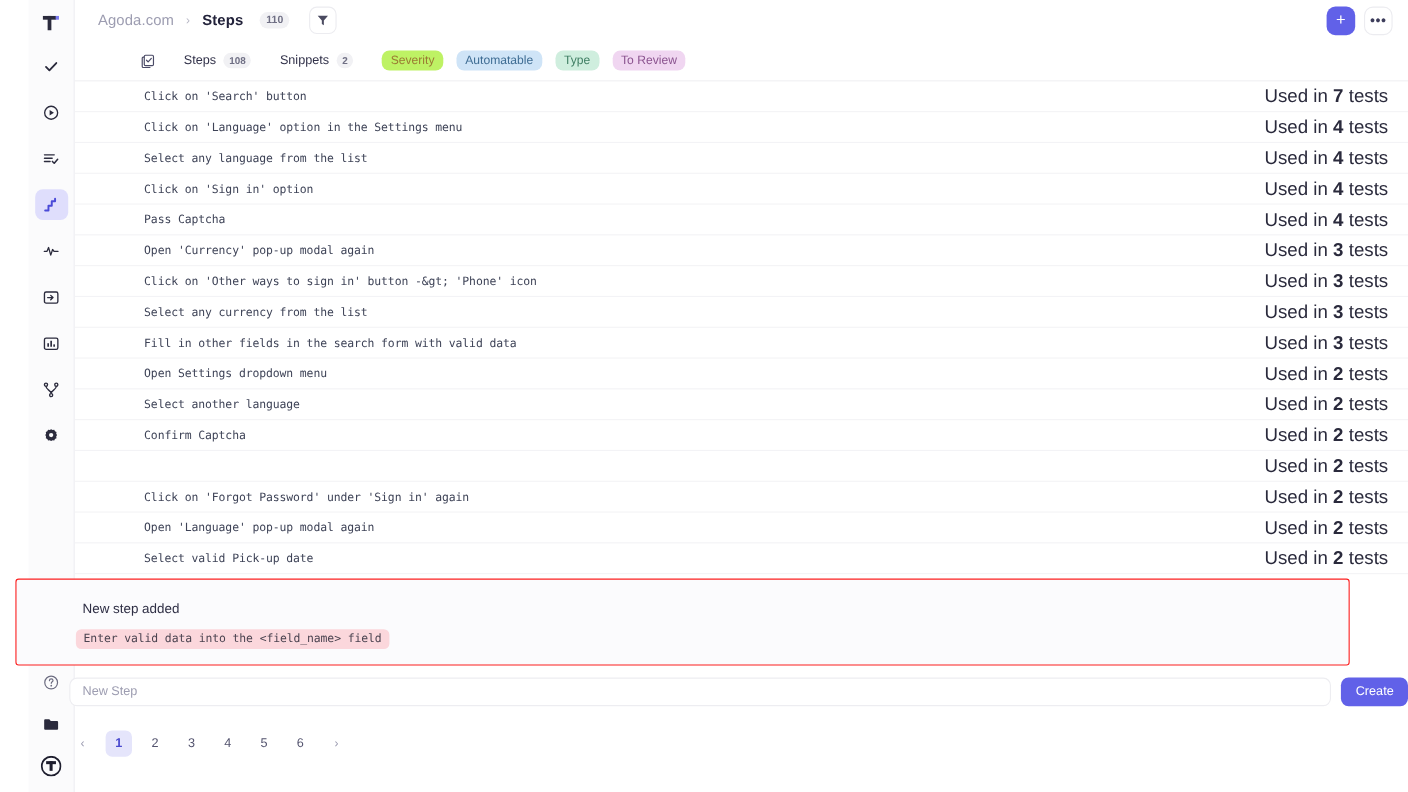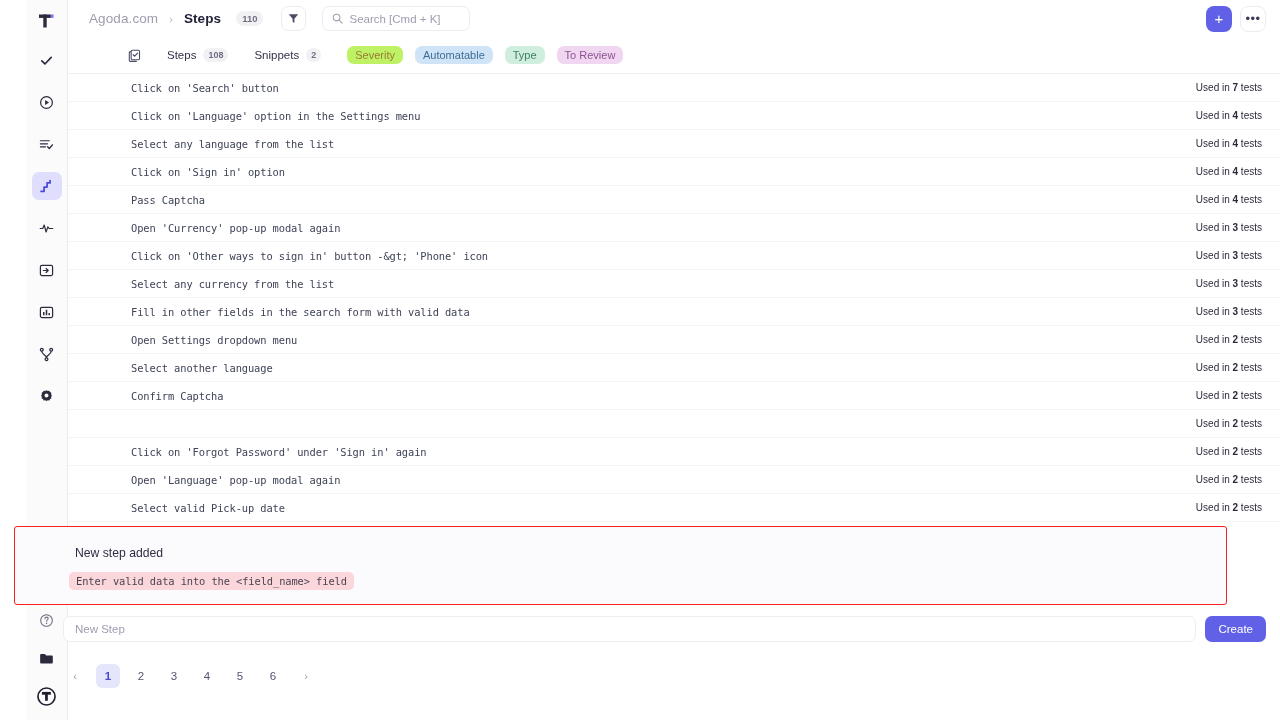--- a/index.html
+++ b/index.html
@@ -95,21 +95,21 @@
   .row {
     height: 28px; display: flex; align-items: center;
     border-bottom: 1px solid #f3f3f6;
     padding-left: 63px; padding-right: 18px; cursor: pointer;
   }
   .row-text {
     font-family: "DejaVu Sans Mono", monospace;
     font-size: 10.4px; color: #3e4357; letter-spacing: -.1px; white-space: pre;
   }
   .row-used {
-    margin-left: auto; font-size: 10px; color: #2a2a3c; white-space: pre;
+    margin-left: auto; font-size: 17px; color: #2a2a3c; white-space: pre;
   }
   .row-used b { font-weight: 700; }
 
   
   .newstep-wrap {
     position: absolute; left: 14px; top: 526px; width: 1213px; height: 79px;
     border: 1px solid #8b5cf6; border-radius: 3px; background: #fbfbfd;
   }
   .newstep-title {
     position: absolute; left: 60px; top: 19px;
@@ -117,21 +117,21 @@
   }
   .newstep-chip {
     position: absolute; left: 54px; top: 45px;
     background: #fbd7dc; color: #4b4350; border-radius: 5px;
     padding: 3px 7px; font-family: "DejaVu Sans Mono", monospace;
     font-size: 10.4px; letter-spacing: -.1px; white-space: pre;
   }
 
   
   .inputrow {
-    position: absolute; left: 63px; top: 616px; right: 14px;
+    position: absolute; left: 63px; top: 616px; right: 0;
     display: flex; align-items: flex-end; gap: 9px;
   }
   .newstep-input {
     flex: 1 1 auto; height: 26px; border: 1px solid #ededf1; border-radius: 7px;
     background: #fff; display: flex; align-items: center; padding: 0 11px; cursor: text;
   }
   .newstep-input .ph { font-size: 11.5px; color: #9d9db1; }
   .btn-create {
     height: 26px; background: #6161e8; color: #fff; border: none; border-radius: 7px;
     font-family: "Liberation Sans", sans-serif; font-size: 11.5px;
@@ -265,27 +265,20 @@
       <span class="crumb-sep">›</span>
       <span class="crumb-cur">Steps</span>
       <span class="count-pill">110</span>
 
       <div class="filter-btn">
         <svg width="11" height="11" viewBox="0 0 12 12">
           <path d="M.9 1.4 H11.1 L7 6.2 V10.8 L5 9.6 V6.2 Z" fill="#4a4a60"></path>
         </svg>
       </div>
 
-      <div class="searchbox">
-        <svg width="11" height="11" viewBox="0 0 12 12">
-          <circle cx="5" cy="5" r="3.6" fill="none" stroke="#9d9db1" stroke-width="1.15"></circle>
-          <path d="M7.8 7.8 L11 11" stroke="#9d9db1" stroke-width="1.15" stroke-linecap="round"></path>
-        </svg>
-        <span class="ph">Search [Cmd + K]</span>
-      </div>
 
       <div class="top-right">
         <div class="btn-add" style="background: rgb(97, 97, 232);">+</div>
         <div class="btn-more">•••</div>
       </div>
     </div>
 
     <div class="chiprow">
       <span class="chip-icon">
         <svg width="13" height="13" viewBox="0 0 14 14">

